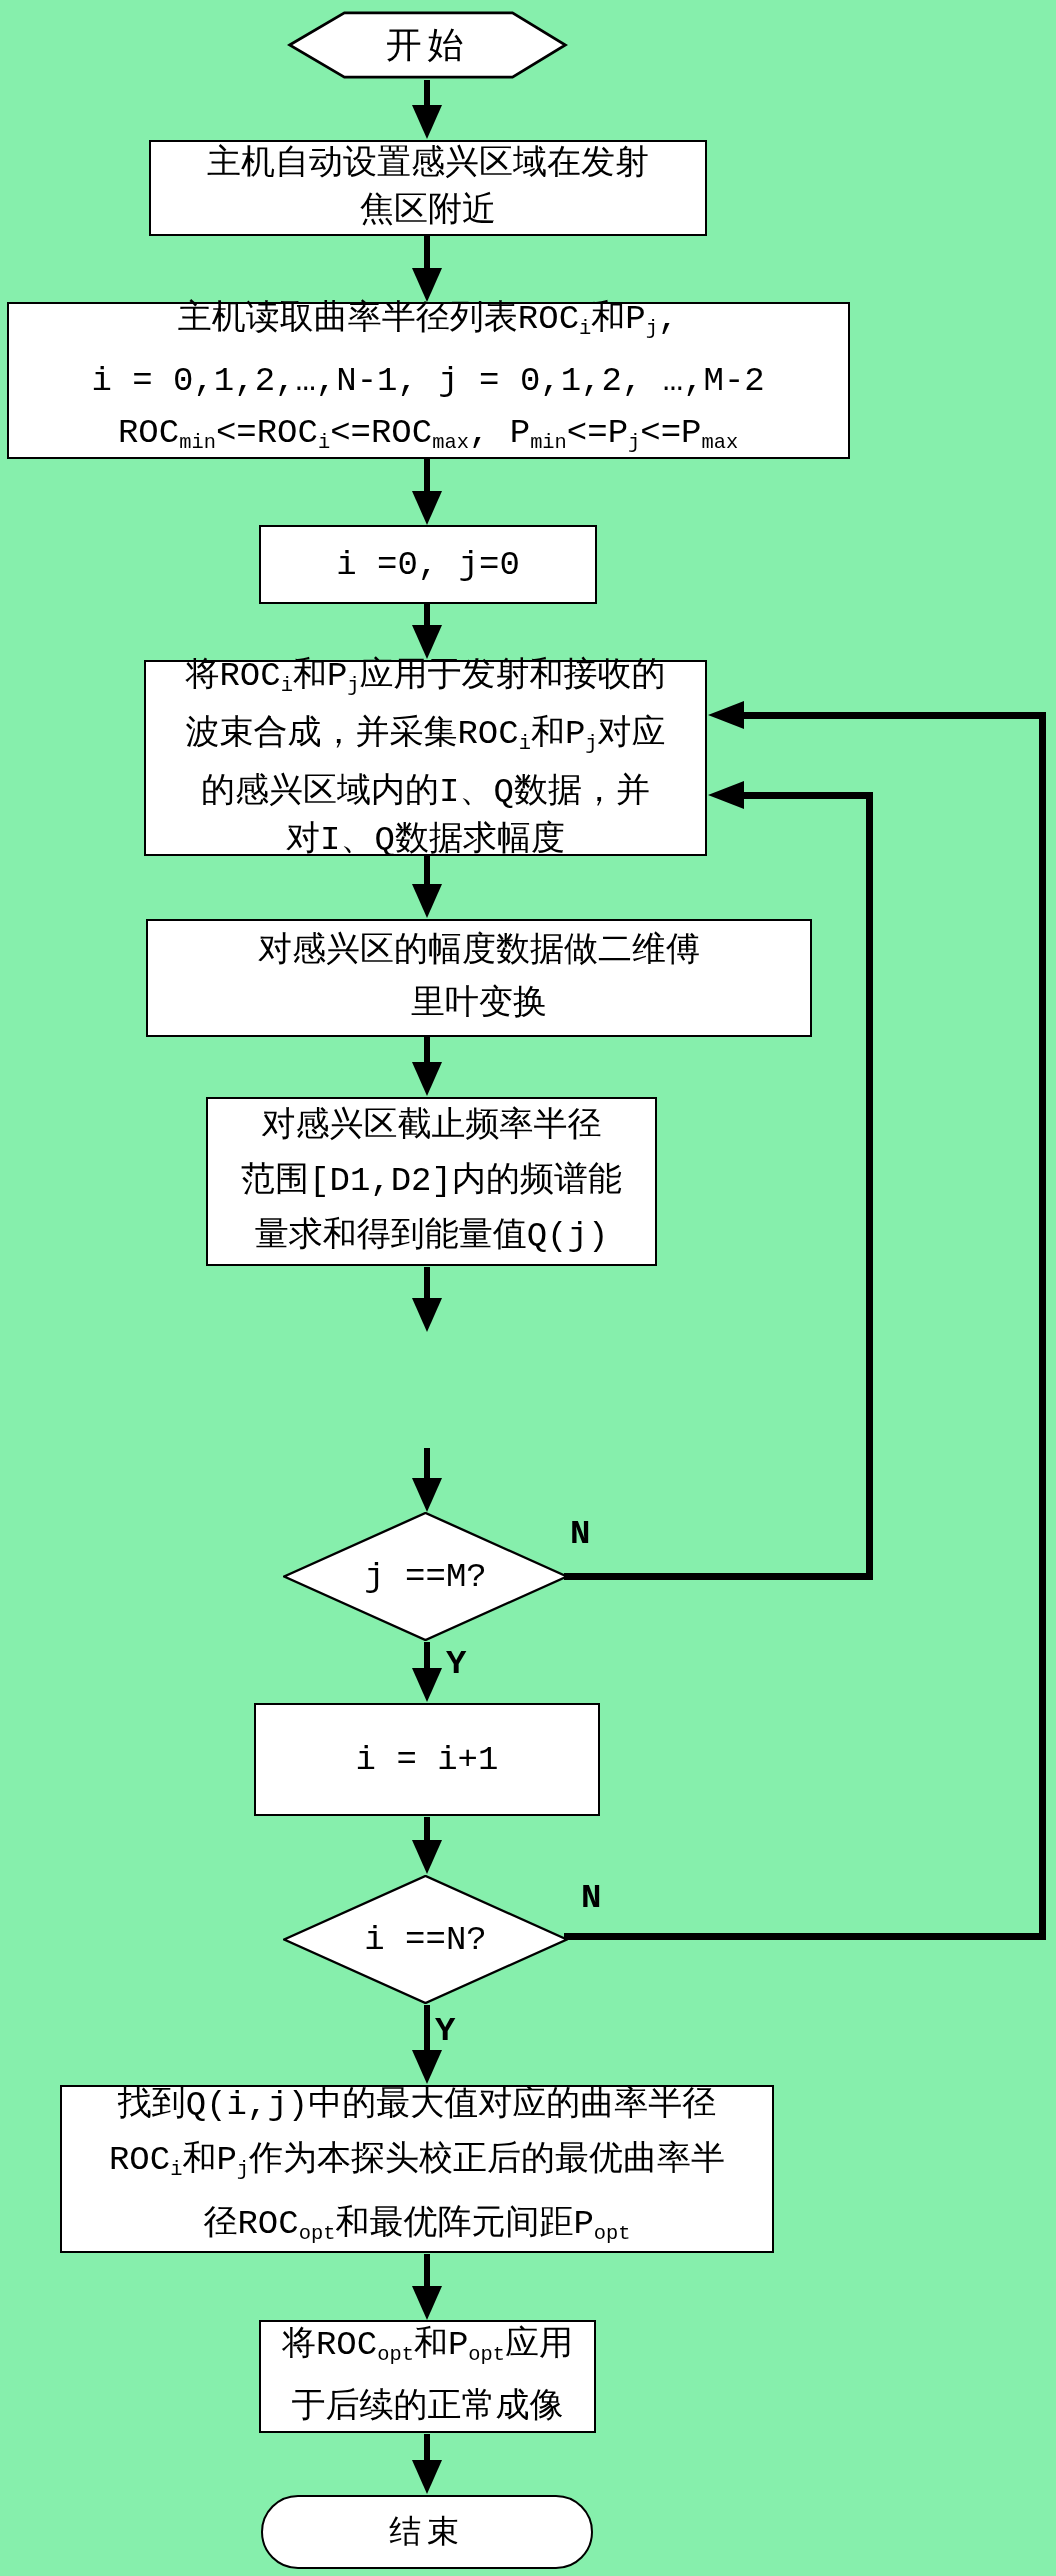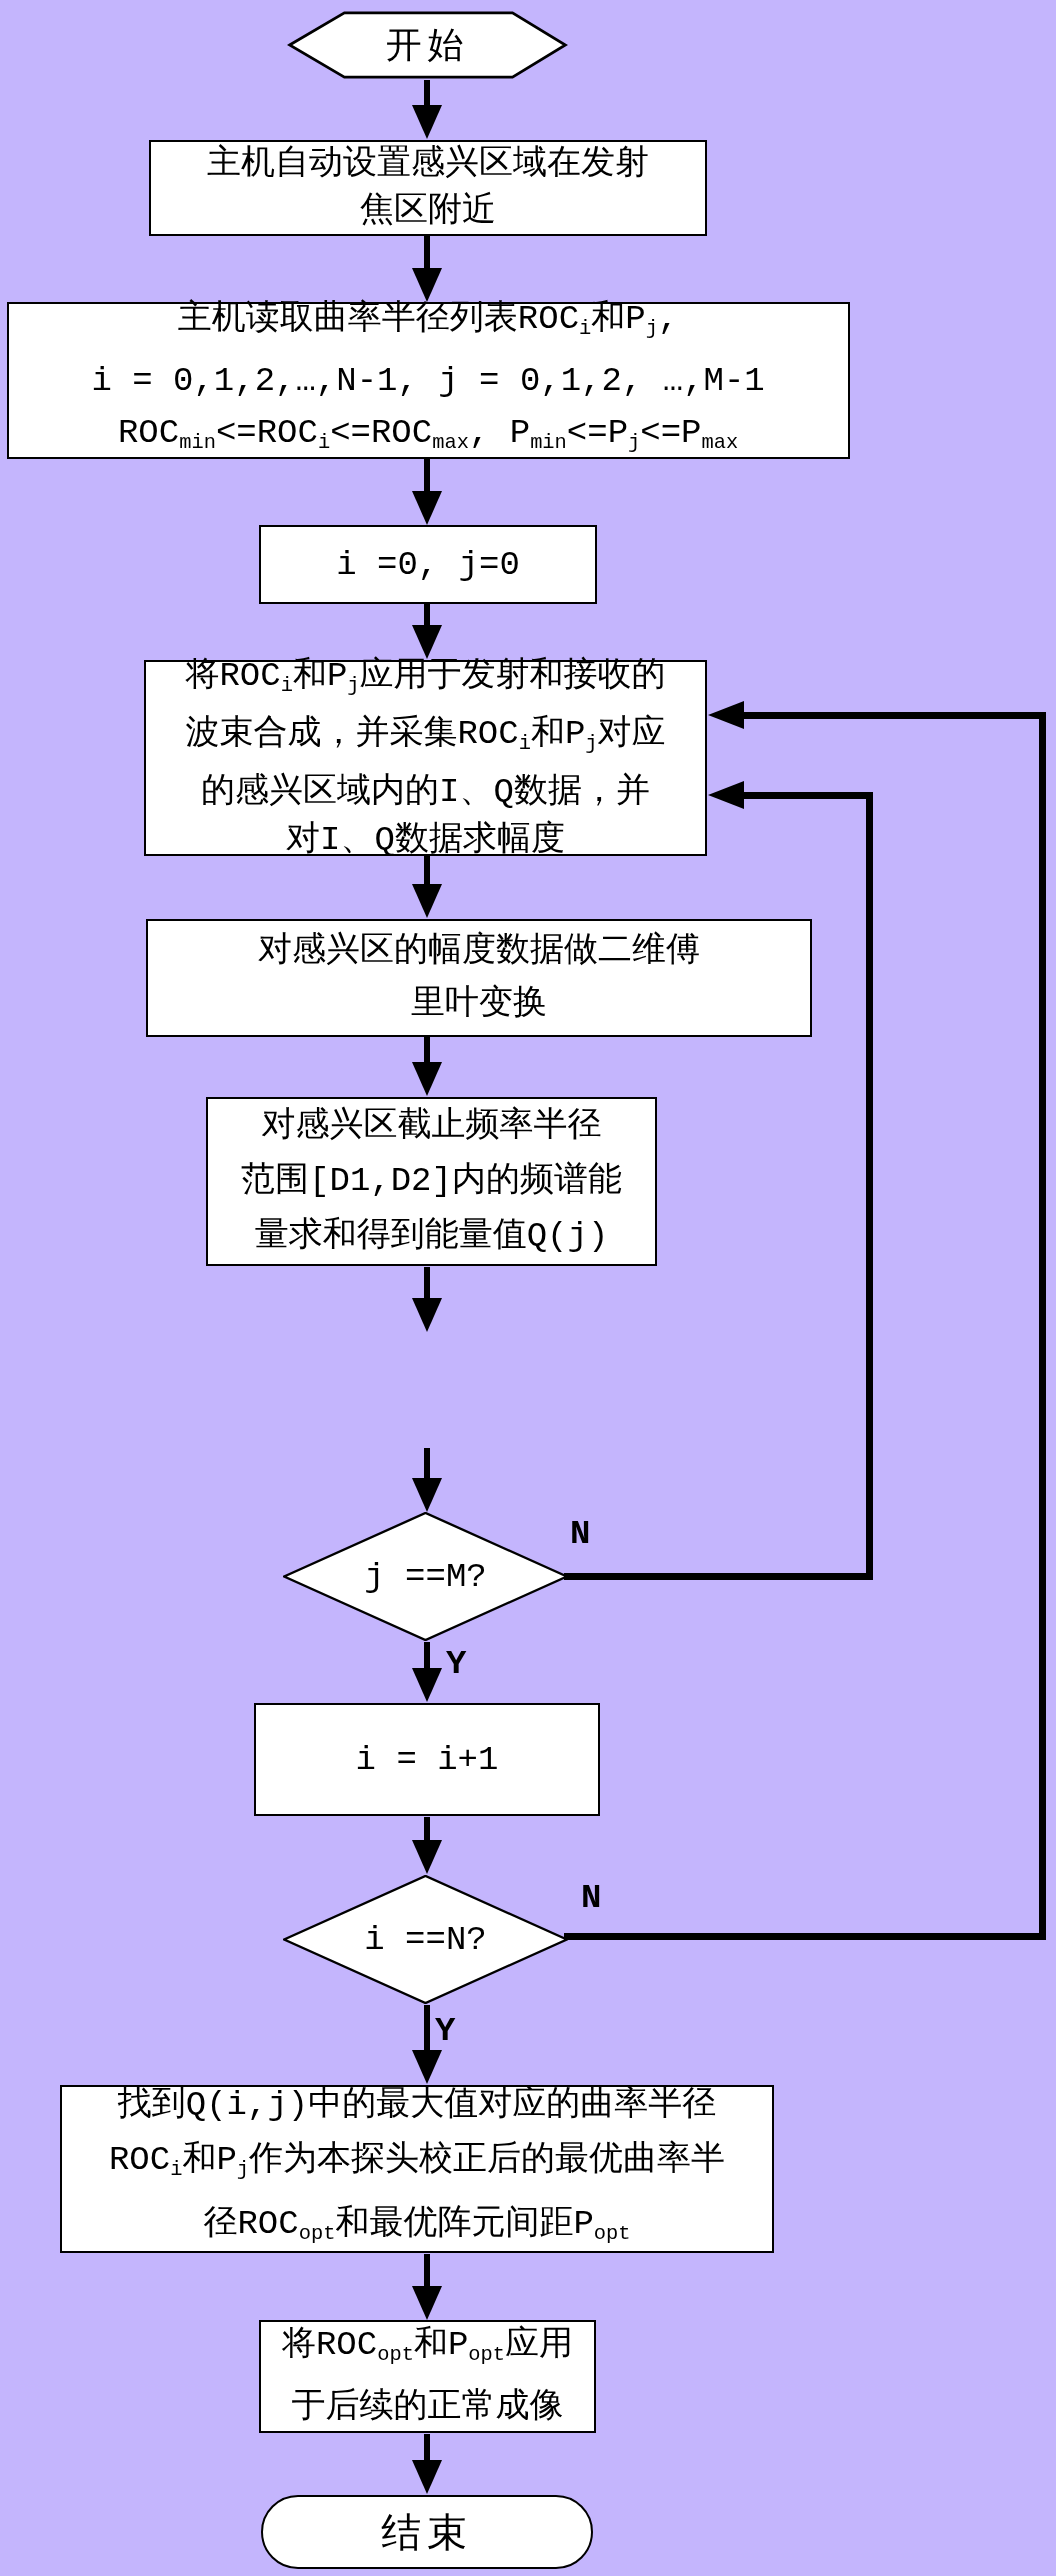--- a/index.html
+++ b/index.html
@@ -1,28 +1,28 @@
 <!DOCTYPE html>
 <html style="font-size:15px"><head>
 <meta charset="utf-8">
 <style>
   html,body{margin:0;padding:0;background:#ffffff;}
-  .flow{position:relative;width:1056px;height:2576px;background:#c4b5fd;overflow:hidden;
+  .flow{position:relative;width:1056px;height:2576px;background:#86efac;overflow:hidden;
         font-family:"Liberation Mono","DejaVu Serif",serif;color:#000;}
   .box{position:absolute;border:2.8px solid #000;background:#fff;box-sizing:border-box;
        display:flex;flex-direction:column;justify-content:center;align-items:center;
        text-align:center;font-size:34px;}
   .box .ln{white-space:nowrap;}
   sub{font-size:0.6em;vertical-align:-0.28em;letter-spacing:0;}
   .shape{position:absolute;}
   .shape svg{position:absolute;left:0;top:0;width:100%;height:100%;}
   .shape-label{position:absolute;left:0;top:0;width:100%;height:100%;
        display:flex;justify-content:center;align-items:center;font-size:36px;letter-spacing:5.7px;}
   .stadium{position:absolute;border:2.8px solid #000;border-radius:38px;background:#fff;box-sizing:border-box;
-       display:flex;justify-content:center;align-items:center;font-size:40px;letter-spacing:5.7px;}
+       display:flex;justify-content:center;align-items:center;font-size:32px;letter-spacing:5.7px;}
   .arrow-down{position:absolute;width:30px;}
   .arrow-down .stem{position:absolute;left:12.3px;top:0;bottom:28.5px;width:5.7px;background:#000;}
   .arrow-down .head{position:absolute;bottom:0;left:0;width:0;height:0;
        border-left:15px solid transparent;border-right:15px solid transparent;border-top:34px solid #000;}
   .head-left{position:absolute;width:0;height:0;
        border-top:14.2px solid transparent;border-bottom:14.2px solid transparent;border-right:36px solid #000;}
   .hline{position:absolute;height:6.6px;background:#000;}
   .vline{position:absolute;width:6.6px;background:#000;}
   .branch-label{position:absolute;font-size:34px;font-weight:bold;}
   .lh50{line-height:47px;align-items:center;} .lh55{line-height:52px;} .lh51{line-height:48px;text-align:right;}
@@ -50,21 +50,21 @@
     <div class="ln">焦区附近</div>
   </div>
 
   <div class="arrow-down" style="left:412px;top:236px;height:66px">
       <div class="stem"></div>
       <div class="head"></div>
     </div>
 
   <div class="box lh55" style="left:6.6px;top:302px;width:843px;height:157px">
     <div class="ln">主机读取曲率半径列表ROC<sub>i</sub>和P<sub>j</sub>,</div>
-    <div class="ln">i = 0,1,2,…,N-1, j = 0,1,2, …,M-1</div>
+    <div class="ln">i = 0,1,2,…,N-1, j = 0,1,2, …,M-2</div>
     <div class="ln">ROC<sub>min</sub>&lt;=ROC<sub>i</sub>&lt;=ROC<sub>max</sub>, P<sub>min</sub>&lt;=P<sub>j</sub>&lt;=P<sub>max</sub></div>
   </div>
 
   <div class="arrow-down" style="left:412px;top:459px;height:66px">
       <div class="stem"></div>
       <div class="head"></div>
     </div>
 
   <div class="box" style="left:259px;top:525px;width:338px;height:79px">
     <div class="ln">i =0, j=0</div>

